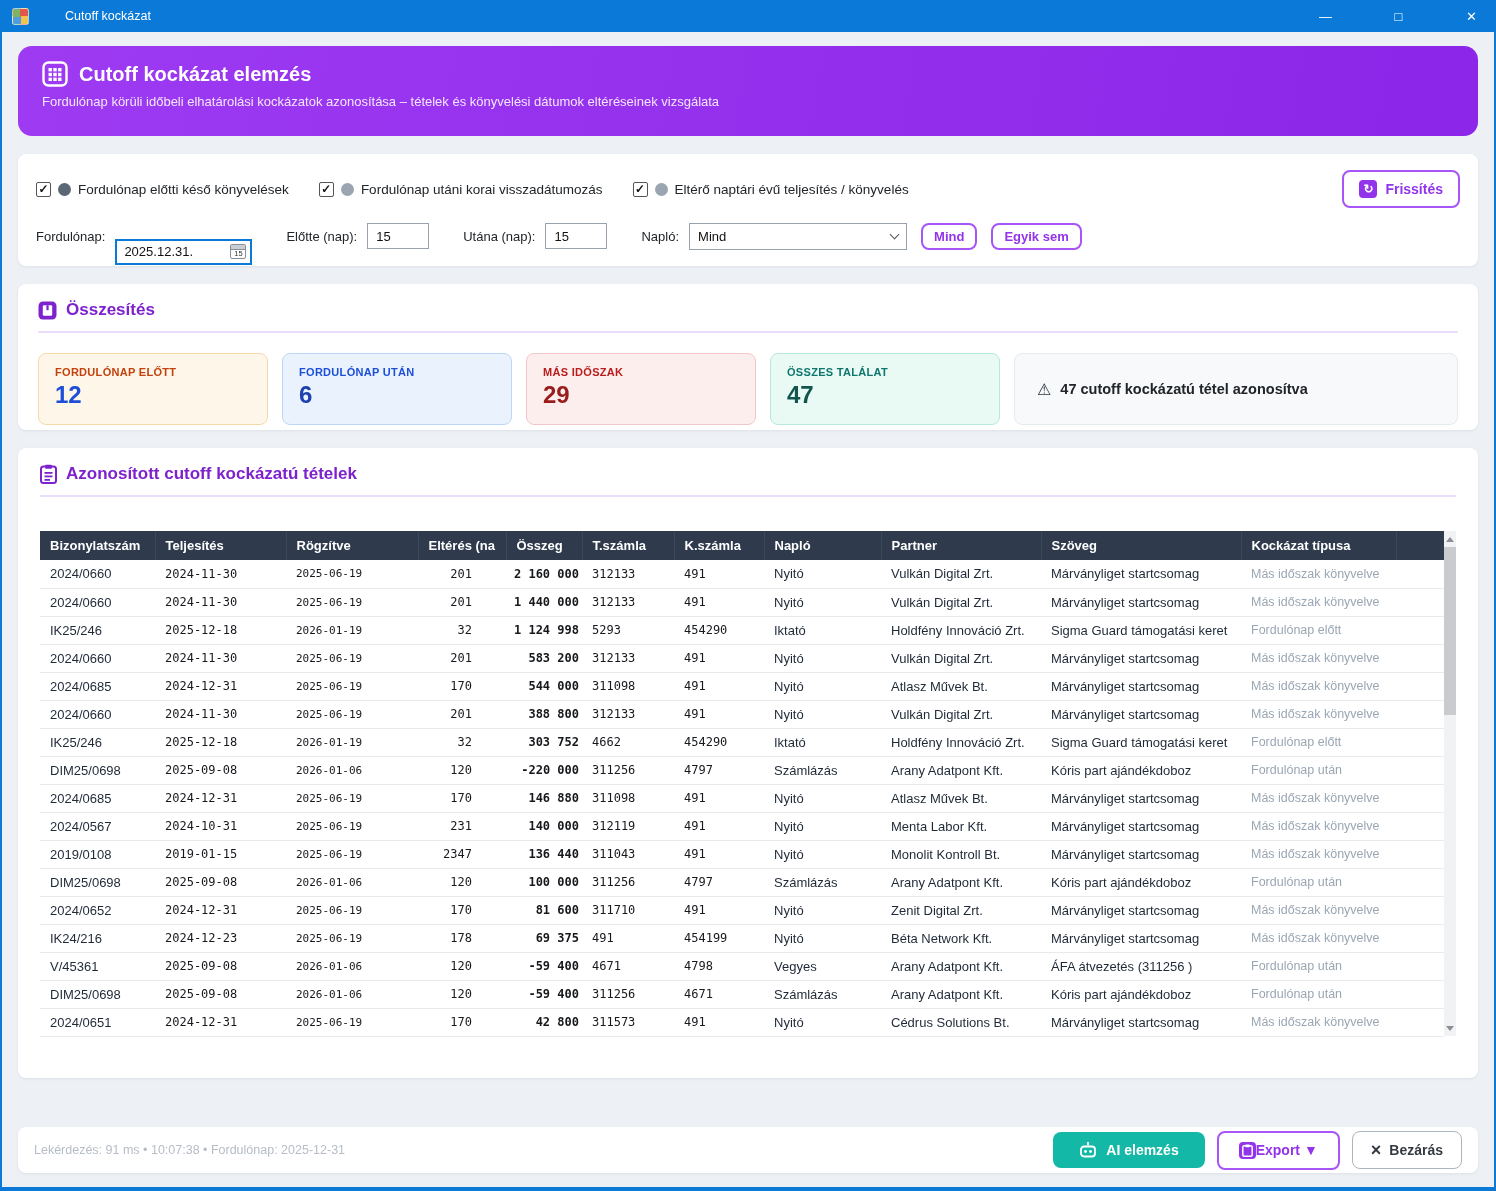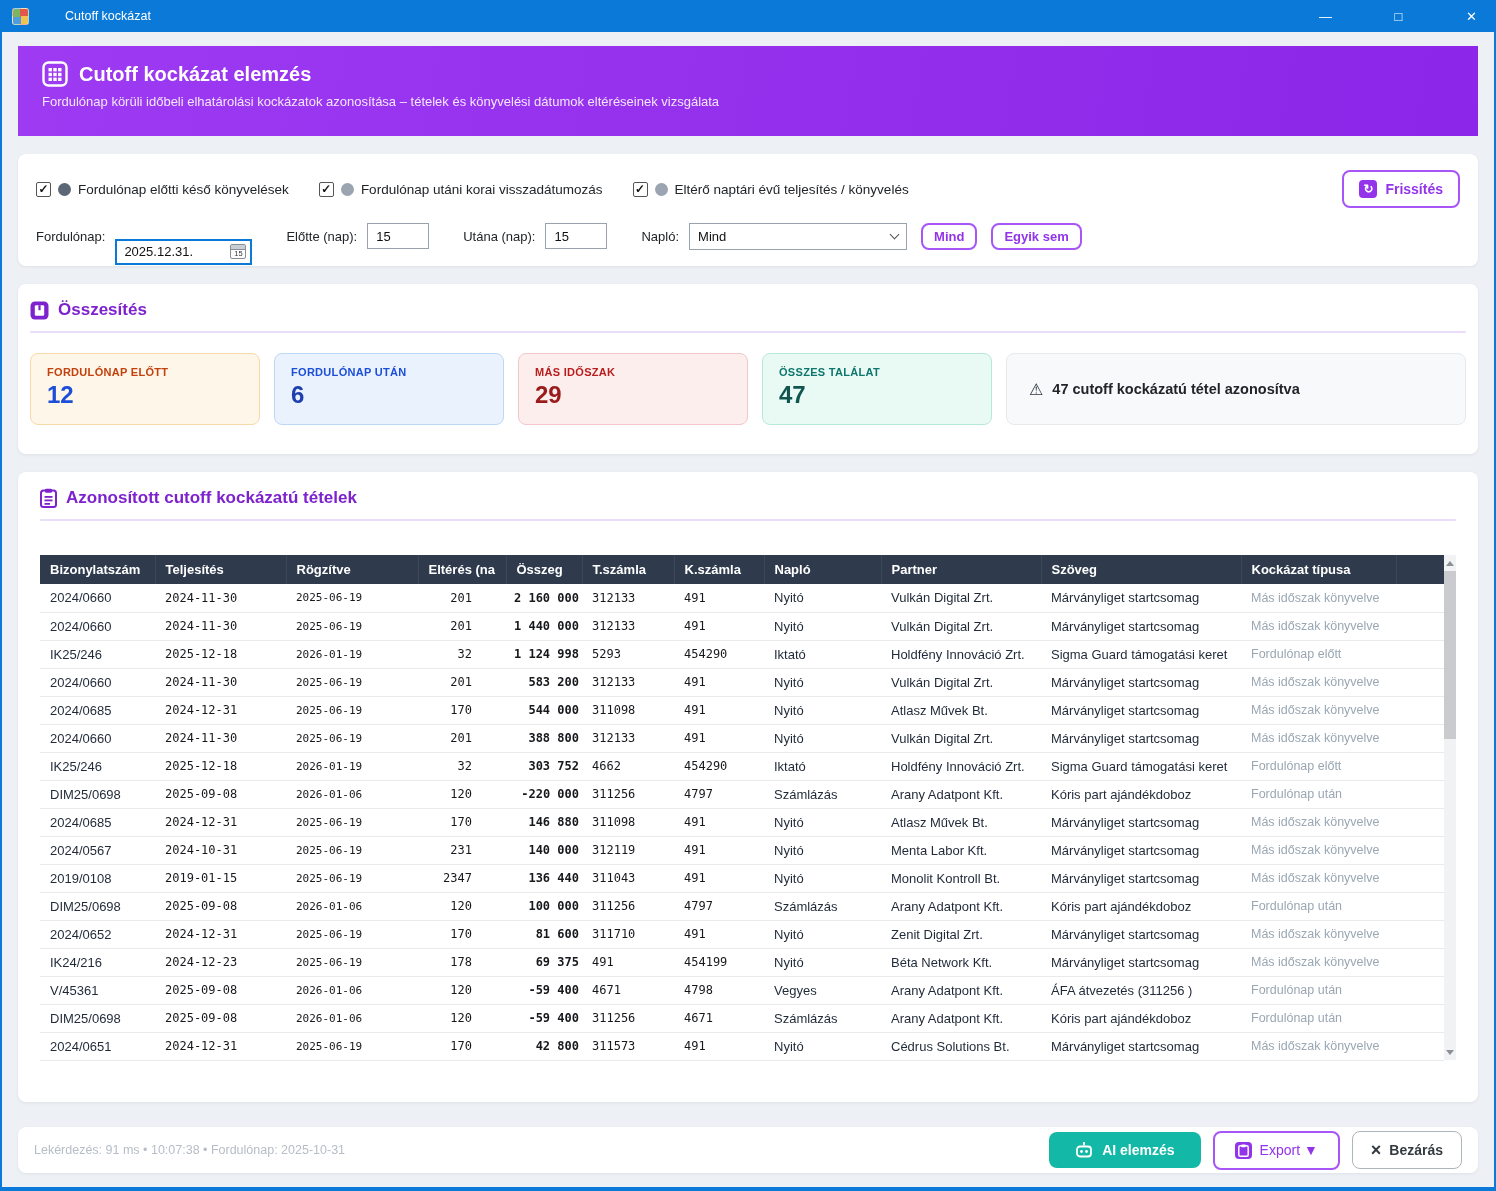--- a/index.html
+++ b/index.html
@@ -16,21 +16,21 @@
     border:1px solid rgba(255,255,255,.5); }
   .titlebar-text { color:#fff; font-size:12.5px; }
   .titlebar-spacer { flex:1; }
   .tb-btn { width:45px; height:32px; color:#fff; display:flex; align-items:center; justify-content:center; font-size:13px; }
   .tb-btn.close { margin-right:0; }
 
   
   .content { flex:1; background:#edf0f4; padding:14px 16px; display:flex; flex-direction:column; gap:18px; overflow:hidden; }
 
   
-  .banner { height:90px; border-radius:0; background:linear-gradient(100deg,#9d3af2,#8c26e8);
+  .banner { height:90px; border-radius:14px; background:linear-gradient(100deg,#9d3af2,#8c26e8);
     padding:15px 24px; color:#fff; flex:none; }
   .banner-title-row { display:flex; align-items:center; gap:11px; }
   .banner-title { font-size:20px; font-weight:bold; }
   .banner-sub { font-size:13px; margin-top:7px; color:rgba(255,255,255,.88); }
 
   
   .card { background:#fff; border-radius:8px; box-shadow:0 1px 3px rgba(30,40,60,.07); flex:none; }
 
   
   .filter-card { height:112px; padding:15px 18px; display:flex; flex-direction:column; gap:13px; }
@@ -59,21 +59,21 @@
   .gap-lg { width:18px; }
   .select { width:218px; height:27px; border:1px solid #9aa2ad; background:#fff; display:flex;
     align-items:center; padding:0 8px; font-size:13px; color:#111; }
   .select .sel-val { flex:1; }
   .chev-down { width:7px; height:7px; border-right:1.5px solid #555; border-bottom:1.5px solid #555;
     transform:rotate(45deg); margin-top:-4px; }
   .btn-mini { background:#fff; border:2px solid #a855f7; color:#9333ea; font-weight:bold; font-size:13px;
     border-radius:8px; padding:4px 11px; margin-left:6px; cursor:pointer; }
 
   
-  .summary-card { height:170px; padding:16px 12px; }
+  .summary-card { height:146px; padding:16px 20px; }
   .sec-title-row { display:flex; align-items:center; gap:9px; }
   .sec-title { font-size:17px; font-weight:bold; color:#7e22ce; }
   .sec-underline { height:2px; background:#eadcfb; margin-top:11px; border-radius:1px; }
   .stat-row { display:flex; gap:14px; margin-top:20px; }
   .stat-card { width:230px; height:72px; border-radius:8px; border:1px solid; padding:12px 16px; flex:none; }
   .stat-label { font-size:11px; font-weight:bold; letter-spacing:.3px; }
   .stat-value { font-size:24px; font-weight:bold; margin-top:3px; }
   .theme-orange { background:#fff6ea; border-color:#f7d9a8; }
   .theme-orange .stat-label { color:#c2410c; } .theme-orange .stat-value { color:#1d4ed8; }
   .theme-blue { background:#e9f2fd; border-color:#bdd8f5; }
@@ -110,22 +110,22 @@
   .tri-down { width:0; height:0; border-left:4px solid transparent; border-right:4px solid transparent; border-top:5px solid #8b8f96; }
   .vs-thumb { width:100%; height:168px; background:#c9cbce; flex:none; }
   .vs-track { flex:1; }
 
   
   .footer-bar { height:46px; border-radius:8px; display:flex; align-items:center; padding:0 16px; margin-top:auto; }
   .footer-status { font-size:12.5px; color:#b6bdc6; }
   .footer-btns { margin-left:auto; display:flex; gap:12px; align-items:center; }
   .btn-ai { background:#14b8a6; color:#fff; border:none; font-weight:bold; font-size:14px; border-radius:8px;
     padding:10px 26px; display:flex; align-items:center; gap:9px; cursor:pointer; }
-  .btn-export { background:#fff; border:2px solid #a855f7; color:#9333ea; font-weight:normal; font-size:14px;
-    border-radius:8px; padding:9px 20px; display:flex; align-items:center; gap:8px; cursor:pointer; }
+  .btn-export { background:#fff; border:2px solid #a855f7; color:#9333ea; font-weight:bold; font-size:14px;
+    border-radius:8px; padding:9px 20px; display:flex; align-items:center; cursor:pointer; }
   .btn-close { background:#fff; border:1px solid #adb5bd; color:#343a40; font-weight:bold; font-size:14px;
     border-radius:8px; padding:9px 18px; display:flex; align-items:center; gap:8px; cursor:pointer; }
   .x-glyph { font-size:18px; font-weight:bold; line-height:1; }
 </style>
 </head>
 <body>
 
 <div class="window">
 
   <div class="titlebar">
@@ -532,21 +532,21 @@
           <div class="vs-thumb"></div>
           <div class="vs-track"></div>
           <div class="vs-arrow">
               <div class="tri-down"></div>
             </div>
         </div>
       </div>
     </div>
 
     <div class="card footer-bar">
-      <div class="footer-status">Lekérdezés: 91 ms • 10:07:38 • Fordulónap: 2025-10-31</div>
+      <div class="footer-status">Lekérdezés: 91 ms • 10:07:38 • Fordulónap: 2025-12-31</div>
       <div class="footer-btns">
         <button class="btn-ai">
           <svg width="18" height="16" viewBox="0 0 18 16">
             <rect x="2" y="4.5" width="14" height="10" rx="3" fill="none" stroke="#fff" stroke-width="1.8"></rect>
             <circle cx="6.5" cy="9.5" r="1.4" fill="#fff"></circle>
               <circle cx="11.5" cy="9.5" r="1.4" fill="#fff"></circle>
             <rect x="8.1" y="0.5" width="1.8" height="3" fill="#fff"></rect>
               <circle cx="9" cy="1.2" r="1.1" fill="#fff"></circle>
           </svg>
           <span>AI elemzés</span>

